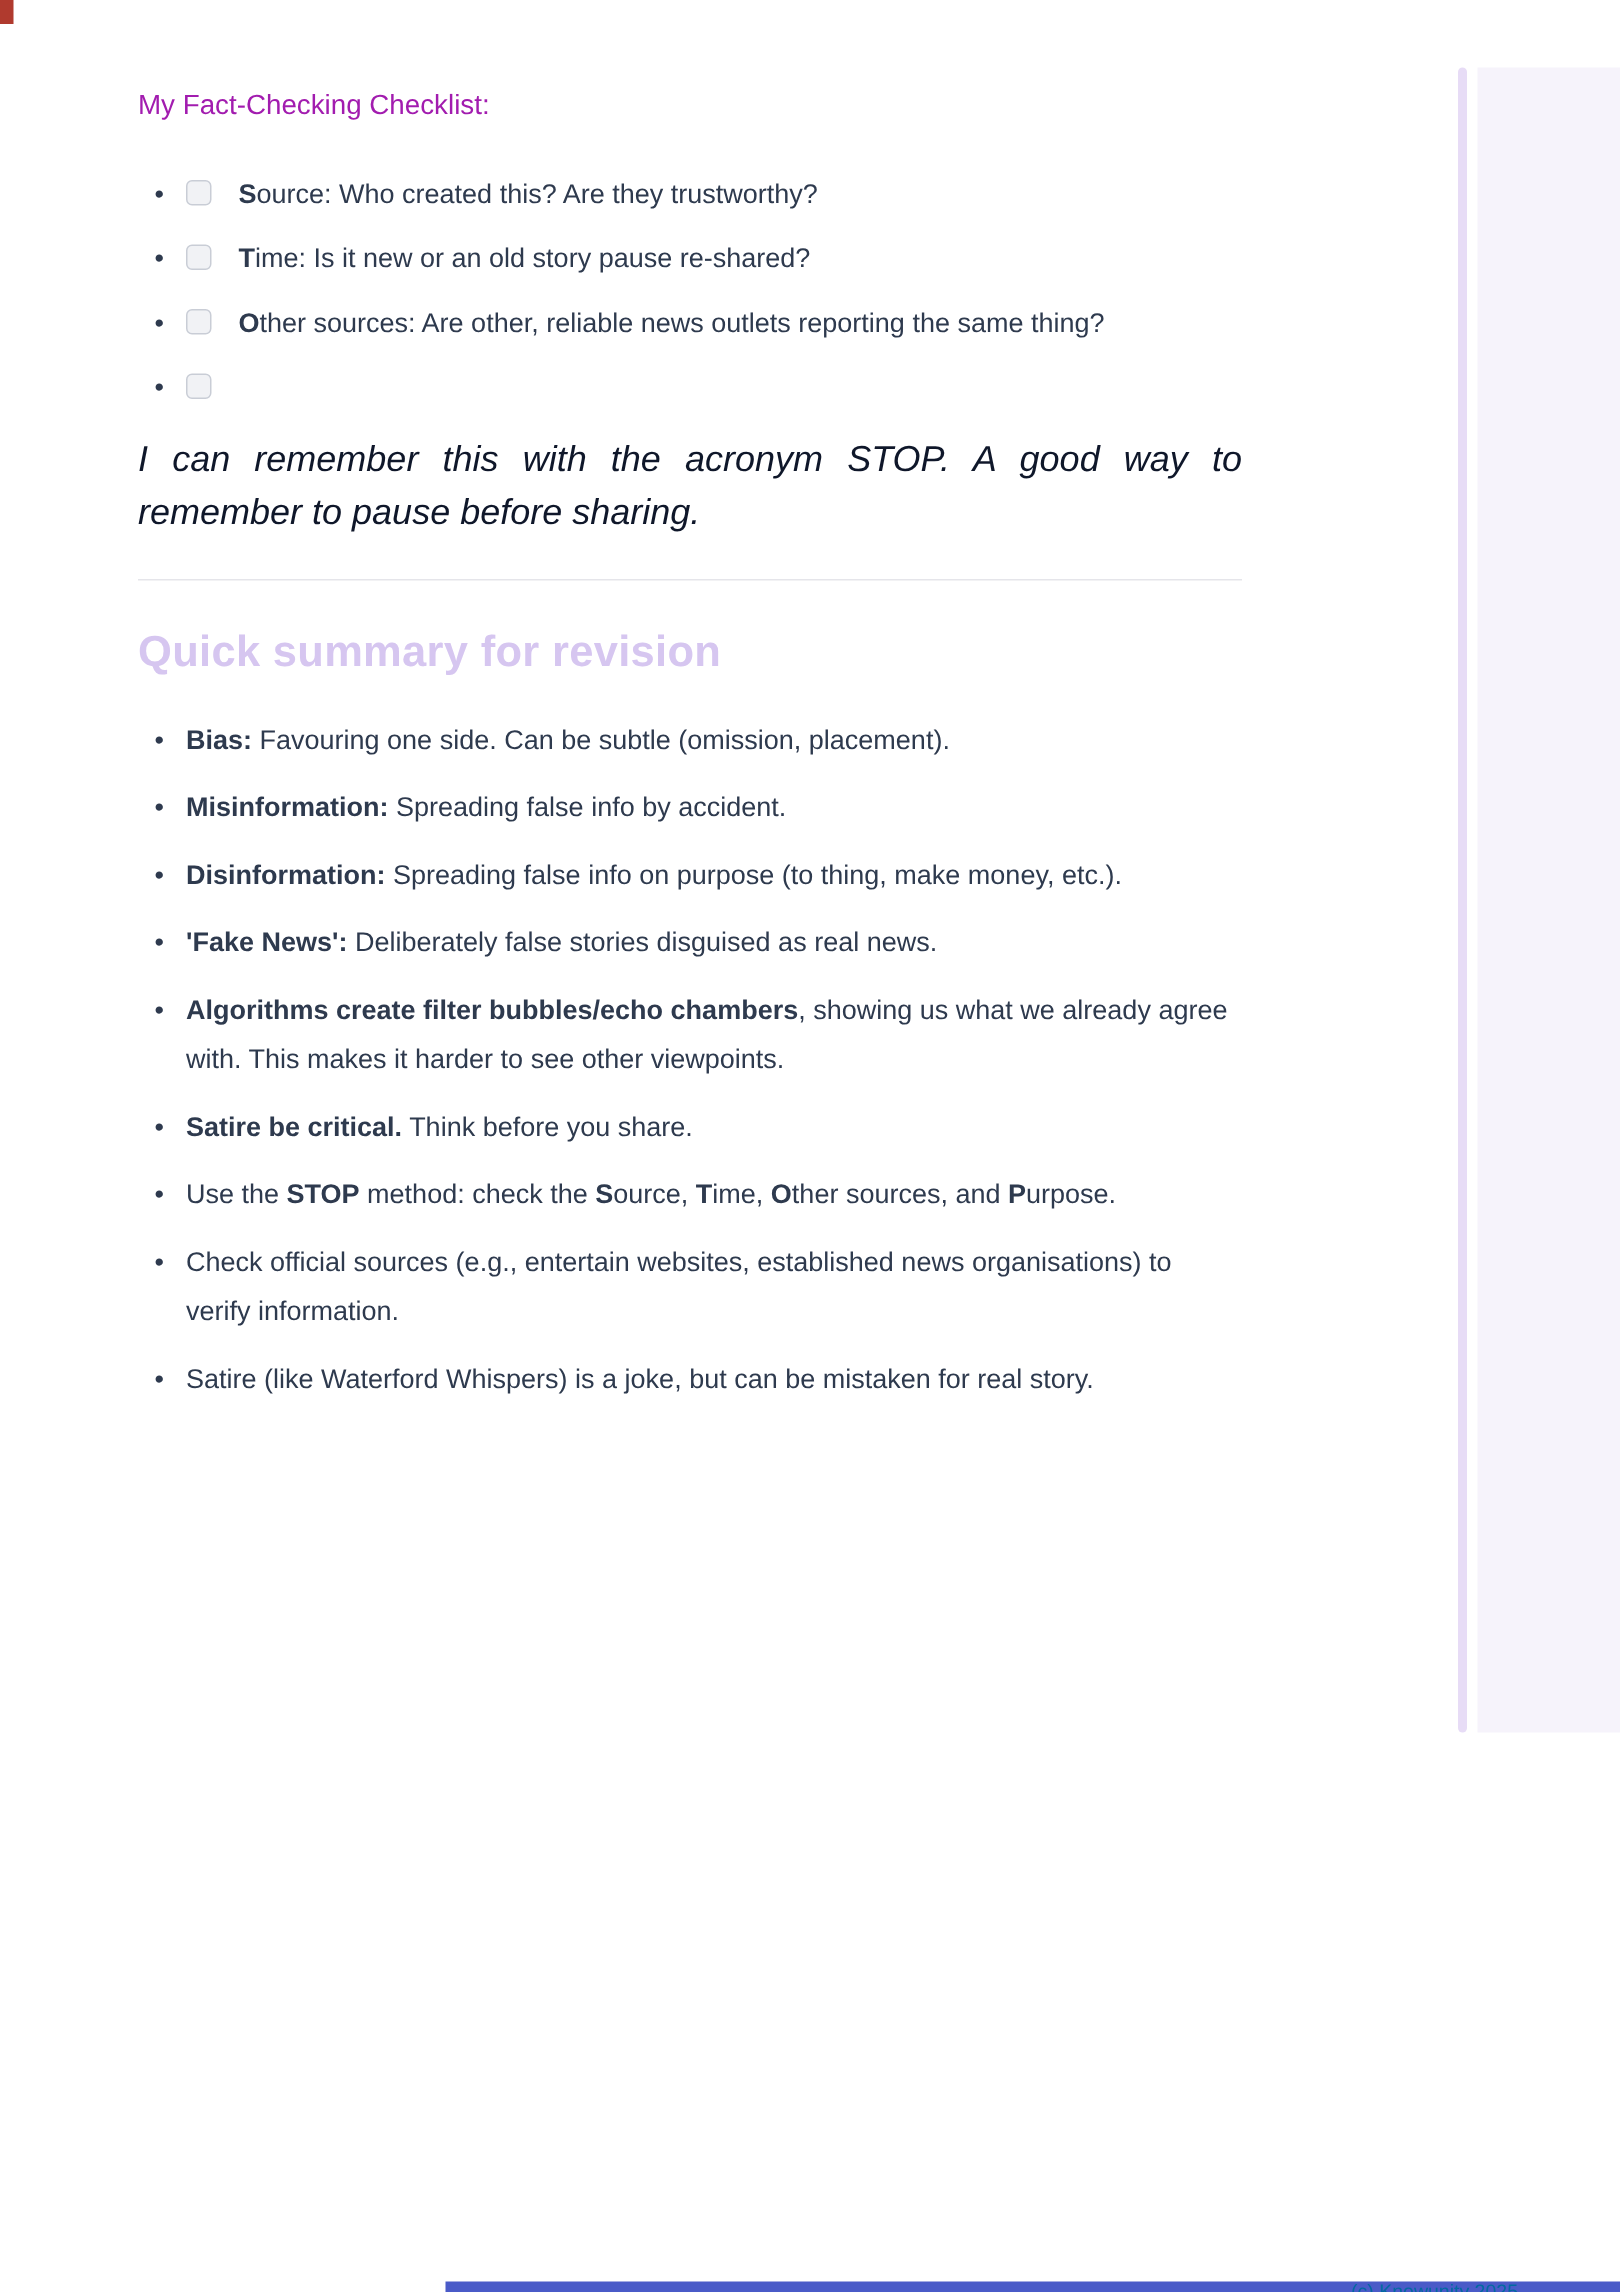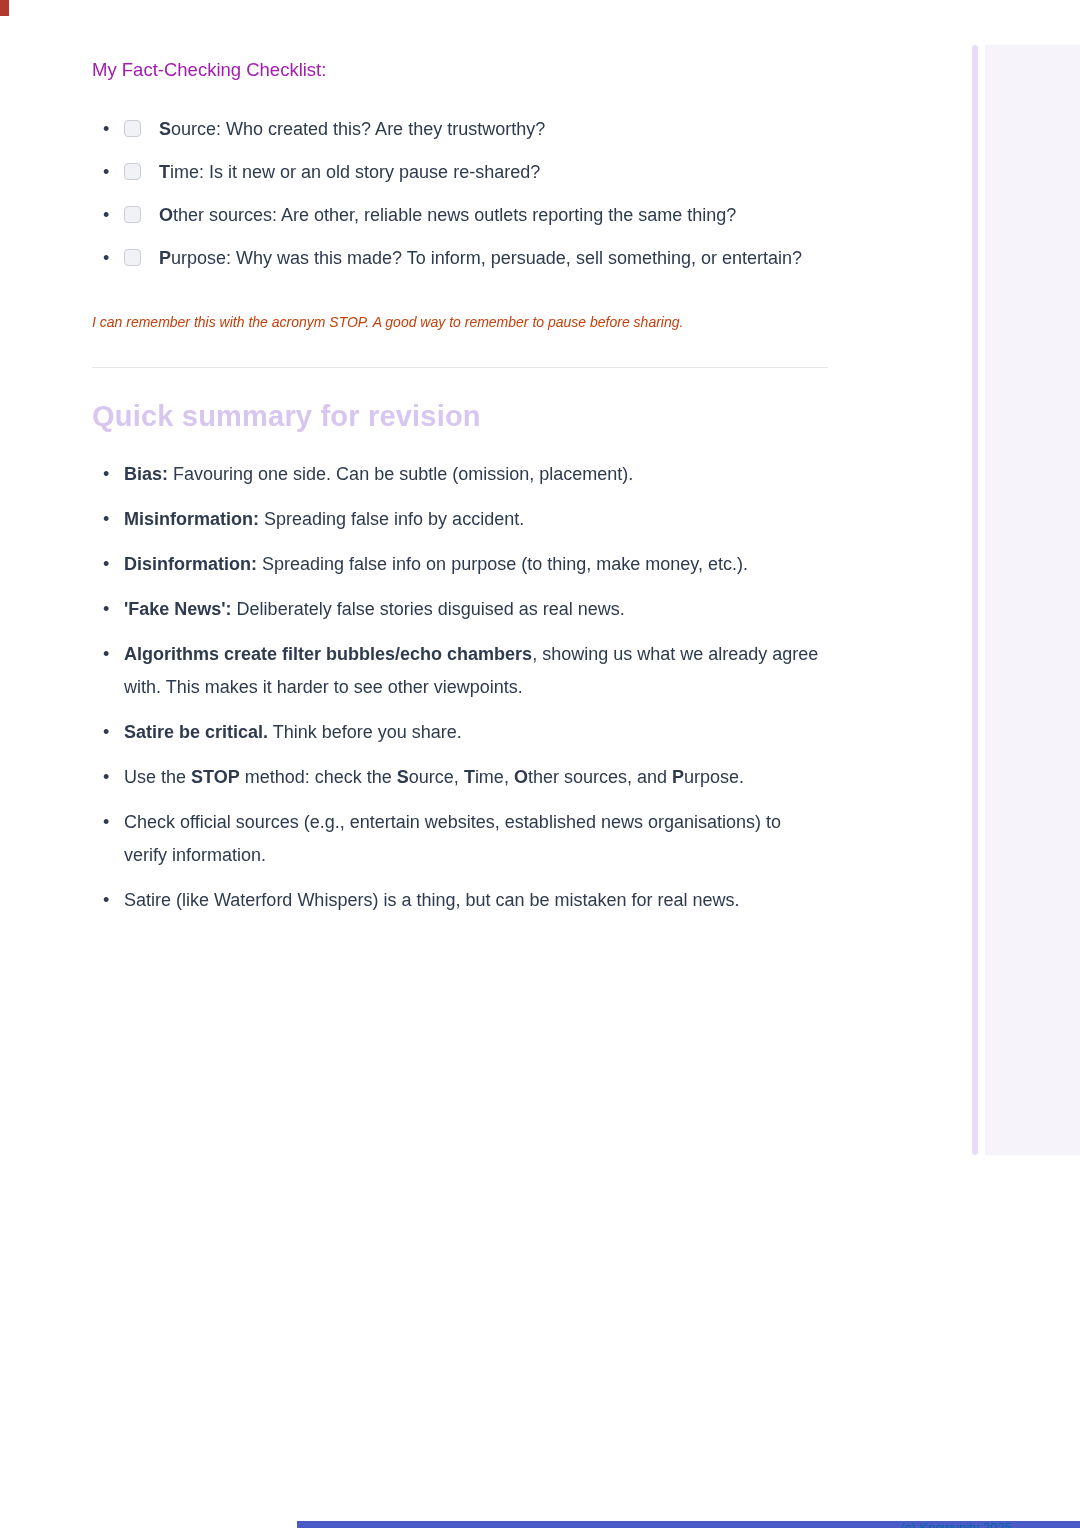--- a/index.html
+++ b/index.html
@@ -33,22 +33,22 @@
   .checklist { margin-top: 30px; }
   .checklist li { margin-bottom: 10px; }
   .check-body { flex: 1; font-size: 18px; line-height: 33px; }
   .checkbox {
     display: inline-block; width: 17px; height: 17px;
     background: #f1f2f5; border: 1.5px solid #c9cdd6; border-radius: 4px;
     vertical-align: -2px; margin-right: 18px;
   }
 
   .note {
-    margin-top: 30px; font-style: italic; font-size: 14px;
-    line-height: 35px; text-align: justify; color: #c2410c;
+    margin-top: 14px; font-style: italic; font-size: 24px;
+    line-height: 35px; text-align: justify; color: #0f172a;
   }
 
   .divider { margin-top: 27px; border: none; border-top: 1px solid #e5e5ea; height: 0; }
 
   .summary-heading {
     margin-top: 30px; font-size: 29px; font-weight: 700;
     letter-spacing: 0.2px; color: #d6c6f0; line-height: 36px;
   }
 
   .summary-list { margin-top: 24px; }
@@ -89,21 +89,21 @@
       </li>
       <li>
         <span class="bullet">•</span>
         <div class="check-body">
           <span class="checkbox"></span><span><span style="font-weight: 700;">O</span><span>ther sources: Are other, reliable news outlets reporting the same thing?</span></span>
         </div>
       </li>
       <li>
         <span class="bullet">•</span>
         <div class="check-body">
-          <span class="checkbox"></span><span><span style="font-weight: 700;">P</span><span>urpose: Why was this made? To inform, persuade, sell something, or entertain?</span></span>
+          <span class="checkbox"></span>
         </div>
       </li>
     </ul>
 
     <p class="note">I can remember this with the acronym STOP. A good way to remember to pause before sharing.</p>
 
     <hr class="divider">
 
     <h1 class="summary-heading">Quick summary for revision</h1>
 
@@ -135,21 +135,21 @@
       <li>
         <span class="bullet">•</span>
         <div class="sum-body"><span>Use the </span><span style="font-weight: 700;">STOP</span><span> method: check the </span><span style="font-weight: 700;">S</span><span>ource, </span><span style="font-weight: 700;">T</span><span>ime, </span><span style="font-weight: 700;">O</span><span>ther sources, and </span><span style="font-weight: 700;">P</span><span>urpose.</span></div>
       </li>
       <li>
         <span class="bullet">•</span>
         <div class="sum-body"><span>Check official sources (e.g., entertain websites, established news organisations) to verify information.</span></div>
       </li>
       <li>
         <span class="bullet">•</span>
-        <div class="sum-body"><span>Satire (like Waterford Whispers) is a thing, but can be mistaken for real news.</span></div>
+        <div class="sum-body"><span>Satire (like Waterford Whispers) is a joke, but can be mistaken for real story.</span></div>
       </li>
     </ul>
 
   </div>
 
   <div class="footer-copyright">(c) Knowunity 2025</div>
 
 </div>
 
 </body></html>

